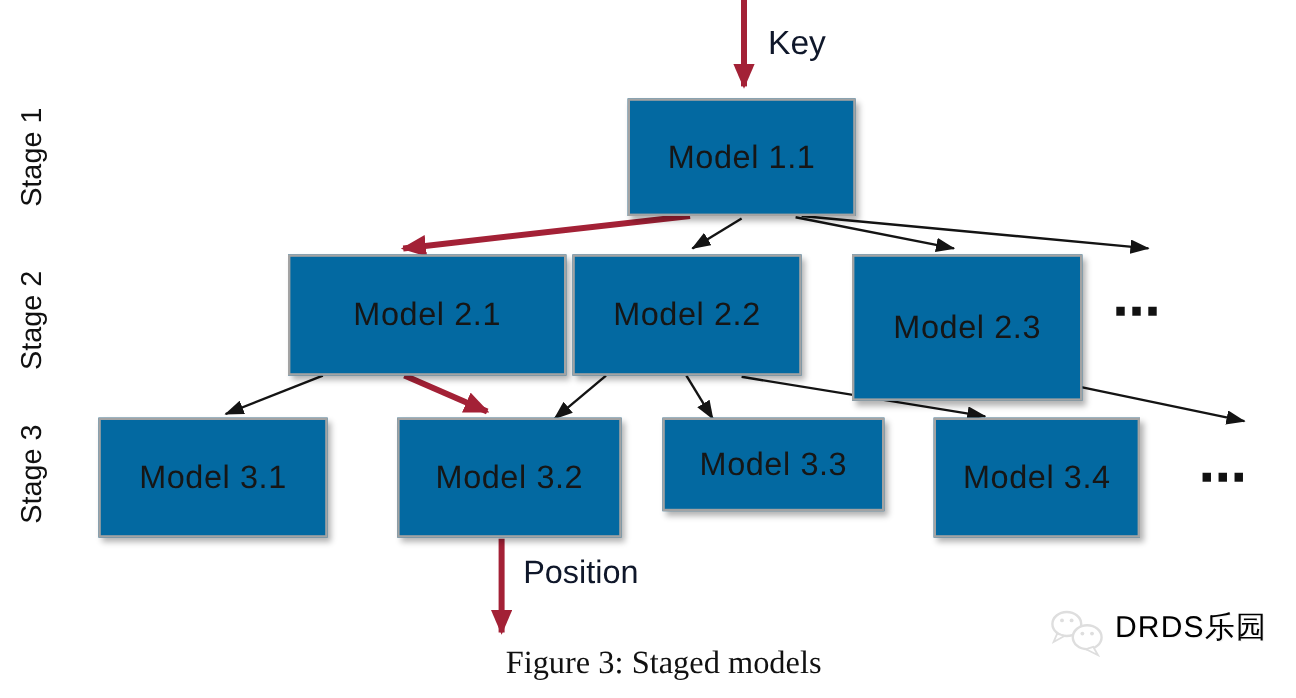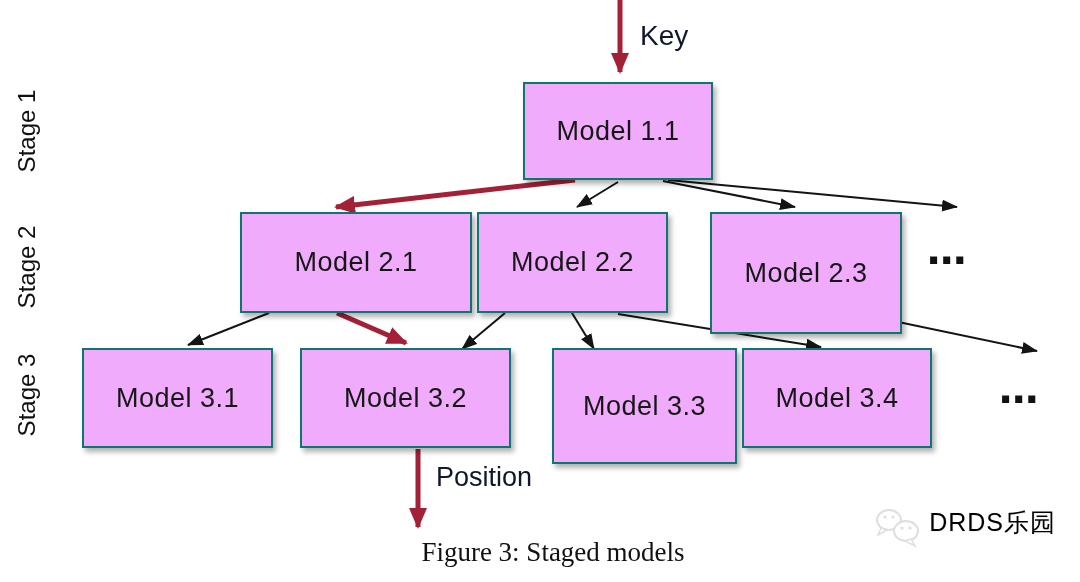--- a/index.html
+++ b/index.html
@@ -2,22 +2,22 @@
 <html><head>
 <meta charset="utf-8">
 <style>
   html,body{margin:0;padding:0;background:#fff;}
   .canvas{
     position:relative;width:1080px;height:582px;background:#ffffff;
     overflow:hidden;font-family:"Liberation Sans","DejaVu Sans",sans-serif;
   }
   .arrows{position:absolute;left:0;top:0;width:1080px;height:582px;}
   .model-box{
-    position:absolute;box-sizing:border-box;background:#f0abfc;
-    border:2px solid #0f766e;box-shadow:3px 4px 5px rgba(0,0,0,0.30);
+    position:absolute;box-sizing:border-box;background:#0369a1;
+    border:2px solid #a3a3a3;box-shadow:3px 4px 5px rgba(0,0,0,0.30);
     display:flex;align-items:center;justify-content:center;
     font-size:27px;color:#161616;letter-spacing:0.5px;
   }
   .stage-label{
     position:absolute;width:90px;height:28px;line-height:28px;text-align:center;
     transform:rotate(-90deg);transform-origin:center;font-size:24px;color:#111;
     white-space:nowrap;
   }
   .ellipsis{
     position:absolute;width:80px;height:44px;line-height:40px;text-align:center;
@@ -72,23 +72,23 @@
   <div class="stage-label" style="left:-18px;top:381px">Stage 3</div>
 
   <div class="model-box" style="left:523px;top:82px;width:190px;height:98px">Model 1.1</div>
 
   <div class="model-box" style="left:240px;top:212px;width:232px;height:101px">Model 2.1</div>
   <div class="model-box" style="left:477px;top:212px;width:191px;height:101px">Model 2.2</div>
   <div class="model-box" style="left:710px;top:212px;width:192px;height:122px">Model 2.3</div>
   <div class="ellipsis" style="left:908px;top:240px">⋯</div>
 
   <div class="model-box" style="left:82px;top:348px;width:191px;height:100px">Model 3.1</div>
-  <div class="model-box" style="left:300px;top:348px;width:211px;height:100px">Model 3.2</div>
-  <div class="model-box" style="left:552px;top:348px;width:185px;height:116px">Model 3.3</div>
-  <div class="model-box" style="left:742px;top:348px;width:190px;height:100px">Model 3.4</div>
+  <div class="model-box" style="left:331px;top:348px;width:187px;height:100px">Model 3.2</div>
+  <div class="model-box" style="left:552px;top:348px;width:185px;height:78px">Model 3.3</div>
+  <div class="model-box" style="left:778px;top:348px;width:172px;height:100px">Model 3.4</div>
   <div class="ellipsis" style="left:980px;top:379px">⋯</div>
 
   <div class="red-label" style="left:640px;top:20px">Key</div>
   <div class="red-label" style="left:436px;top:462px;font-size:27px">Position</div>
 
   <div class="caption">Figure 3: Staged models</div>
 
   <div class="watermark">
     <svg width="50" height="42" viewBox="0 0 50 42" xmlns="http://www.w3.org/2000/svg">
       <ellipse cx="16" cy="14" rx="12" ry="10" fill="#ffffff" stroke="#dedede" stroke-width="2"></ellipse>

